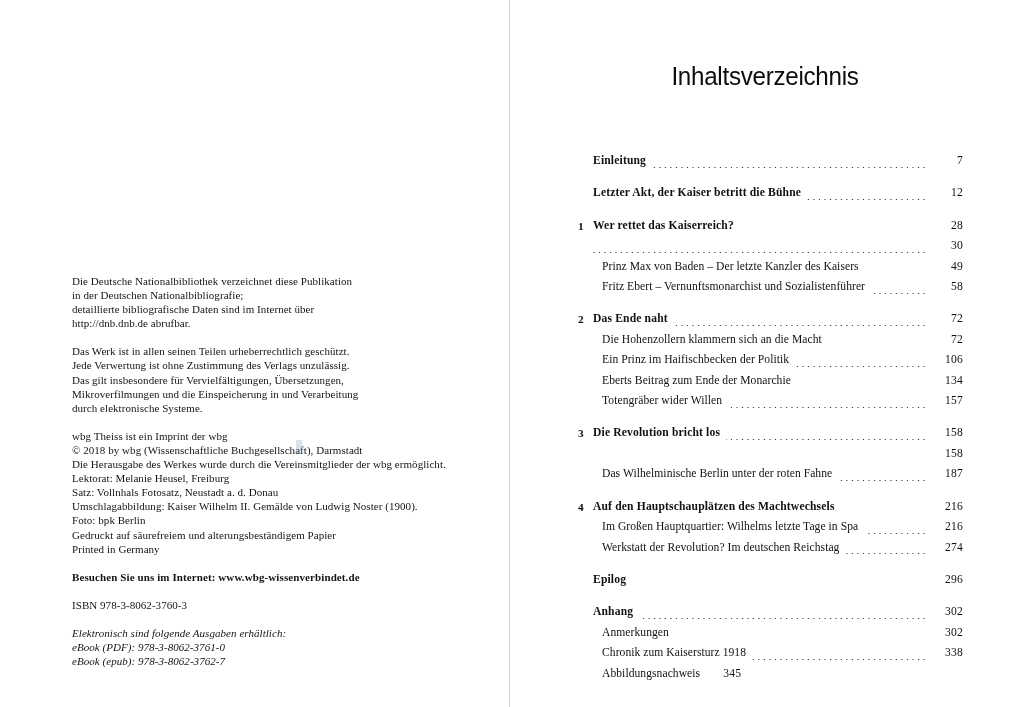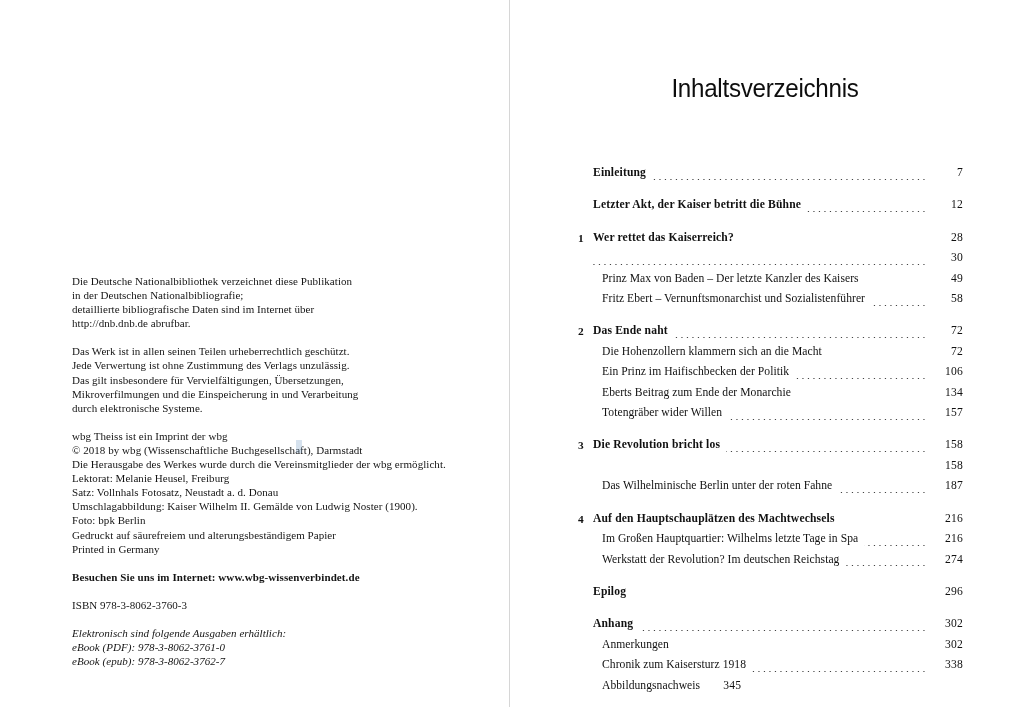--- a/index.html
+++ b/index.html
@@ -75,21 +75,21 @@
     width: 6px;
     height: 13px;
     background: rgba(120, 160, 200, 0.30);
     pointer-events: none;
   }
 
   
   .page-right {
     position: absolute;
     left: 510px;
-    top: 16px;
+    top: 4px;
     width: 510px;
     height: 584px;
   }
 
   .toc-title {
     position: absolute;
     left: 0;
     top: 57px;
     width: 510px;
     text-align: center;

